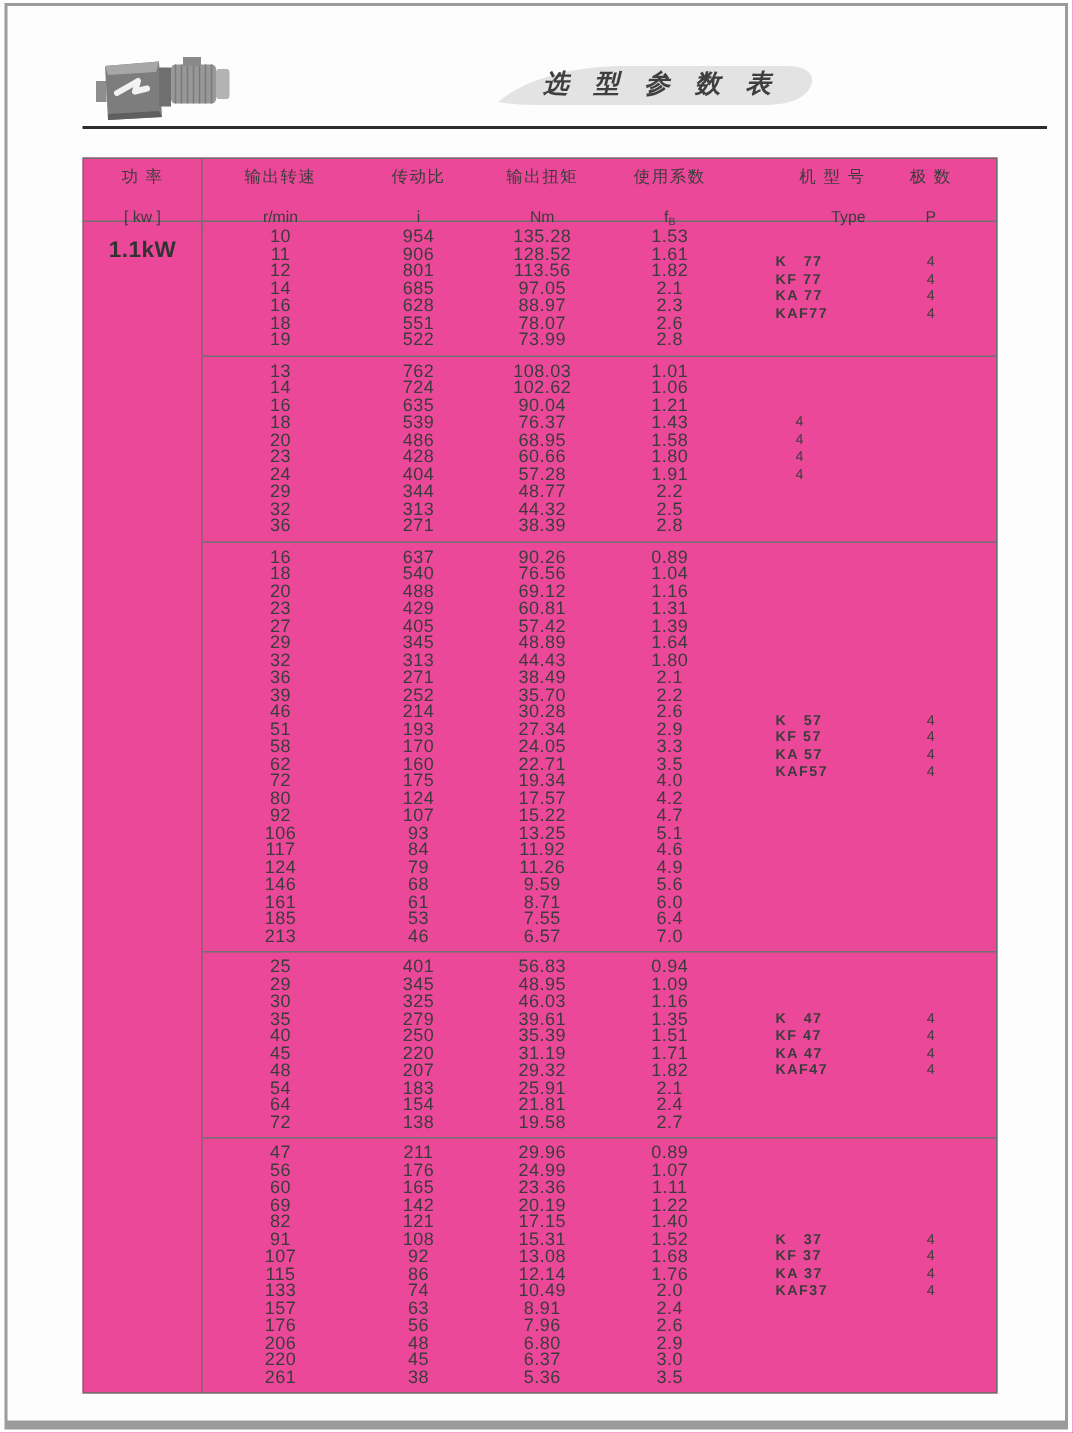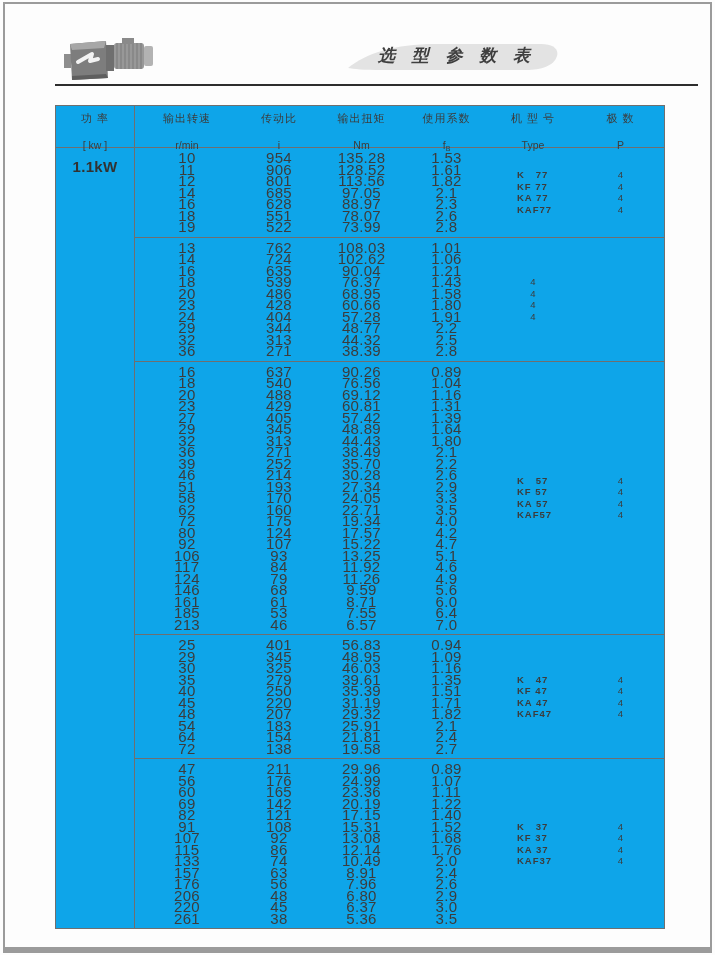--- a/index.html
+++ b/index.html
@@ -10,62 +10,62 @@
     font-family:"Liberation Sans", sans-serif;
     color:#3c3c3c;
     overflow:hidden;
   }
   .page-frame {
     position:absolute; left:3px; top:2px; right:3px; bottom:2px;
     border:2px solid #9b9b9b; border-bottom-width:6px;
     pointer-events:none;
   }
   .motor-photo { position:absolute; left:62px; top:36px; width:96px; height:46px; }
-  .banner { position:absolute; left:348px; top:41px; width:212px; height:32px; }
+  .banner { position:absolute; left:332px; top:41px; width:212px; height:32px; }
   .banner svg { position:absolute; left:0; top:0; }
   .banner-text {
     position:absolute; left:0; top:0; right:0; bottom:4px;
     display:flex; align-items:center; justify-content:center;
     font-size:17px; font-weight:bold; font-style:italic;
     letter-spacing:6px; color:#3f3f3f; text-indent:6px;
   }
   .top-rule { position:absolute; left:55px; top:84px; width:643px; height:2px; background:#2d2d2d; }
 
   .sel-table {
     position:absolute; left:55px; top:105px; width:610px;
-    border:1px solid #6f6f6f; background:#0ea5e9;
+    border:1px solid #6f6f6f; background:#ec4899;
   }
   .thead {
     display:grid;
     grid-template-columns:79px 104px 80px 85px 85px 100px 1fr;
     border-bottom:1px solid #6f6f6f;
     height:42px;
   }
   .th { text-align:center; padding-top:6px; }
   .th .l1 { font-size:11px; letter-spacing:1px; line-height:13px; }
   .th .l2 { font-size:10.5px; line-height:13px; margin-top:14px; }
   .th-power { border-right:1px solid #6f6f6f; }
-  .th-type  { padding-right:12px; }
+  .th-type  { padding-right:12px;text-align:right; }
   .th-poles { padding-right:12px; }
   sub.fb { font-size:7px; vertical-align:-2px; }
 
   .tbody { display:flex; align-items:stretch; }
   .power-col {
     width:79px; border-right:1px solid #6f6f6f;
     text-align:center; padding-top:10px;
     font-weight:bold; font-size:15px; letter-spacing:.3px; color:#323232;
   }
   .groups-col { flex:1; }
   .group {
     display:grid;
     grid-template-columns:104px 80px 85px 85px 100px 1fr;
     padding:4px 0;
   }
   .group + .group { border-top:1px solid #6f6f6f; }
-  .num-col { text-align:center; font-size:15px; line-height:11.5px; letter-spacing:.3px; }
+  .num-col { text-align:center; font-size:12px; line-height:11.5px; letter-spacing:.3px; }
   .type-col {
     display:flex; flex-direction:column; justify-content:center;
     padding-left:28px; font-size:9.5px; line-height:11.5px;
     white-space:pre; letter-spacing:1px;font-weight:bold;
   }
   .poles-col {
     display:flex; flex-direction:column; justify-content:center;
     text-align:center; padding-right:12px;
     font-size:9.5px; line-height:11.5px;
   }

